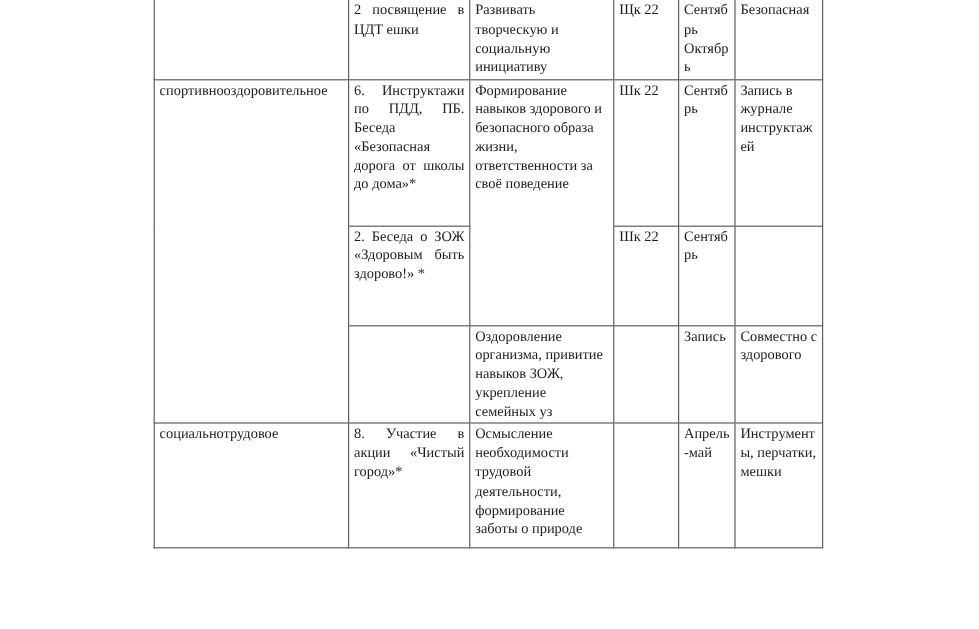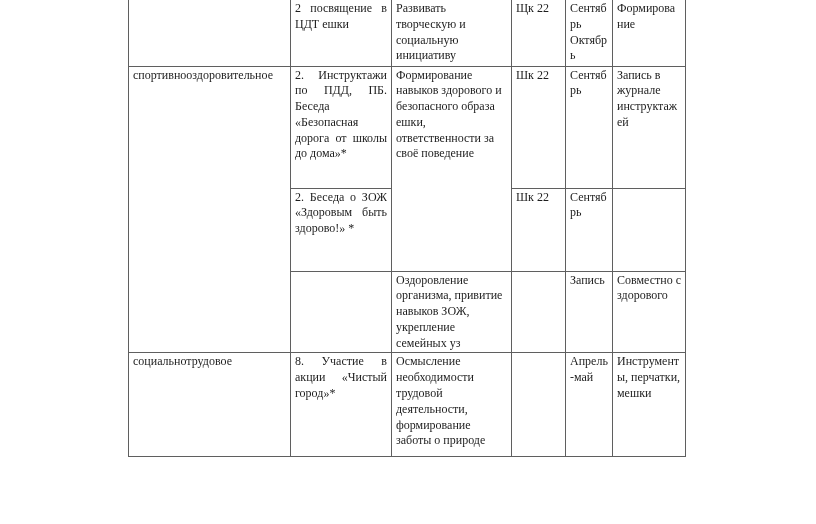--- a/index.html
+++ b/index.html
@@ -63,26 +63,26 @@
       <col class="c-timeframe">
       <col class="c-notes">
     </colgroup>
     <tbody>
       <tr class="row-first" style="height:66px;">
         <td></td>
         <td class="justify">2 посвящение в ЦДТ ешки</td>
         <td>Развивать творческую и социальную инициативу</td>
         <td class="brk">Щк 22</td>
         <td class="brk">Сентябрь Октябрь</td>
-        <td class="brk">Формирование</td>
+        <td class="brk">Безопасная</td>
       </tr>
       <tr style="height:122px;padding-left:40px;">
         <td rowspan="3">спортивнооздоровительное</td>
-        <td class="justify">2. Инструктажи по ПДД, ПБ. Беседа «Безопасная дорога от школы до дома»*</td>
-        <td rowspan="2">Формирование навыков здорового и безопасного образа ешки, ответственности за своё поведение</td>
+        <td class="justify">6. Инструктажи по ПДД, ПБ. Беседа «Безопасная дорога от школы до дома»*</td>
+        <td rowspan="2">Формирование навыков здорового и безопасного образа жизни, ответственности за своё поведение</td>
         <td class="brk">Шк 22</td>
         <td class="brk">Сентябрь</td>
         <td class="brk">Запись в журнале инструктажей</td>
       </tr>
       <tr style="height:83px;">
         <td class="justify">2. Беседа о ЗОЖ «Здоровым быть здорово!» *</td>
         <td class="brk">Шк 22</td>
         <td class="brk">Сентябрь</td>
         <td class="brk"></td>
       </tr>

